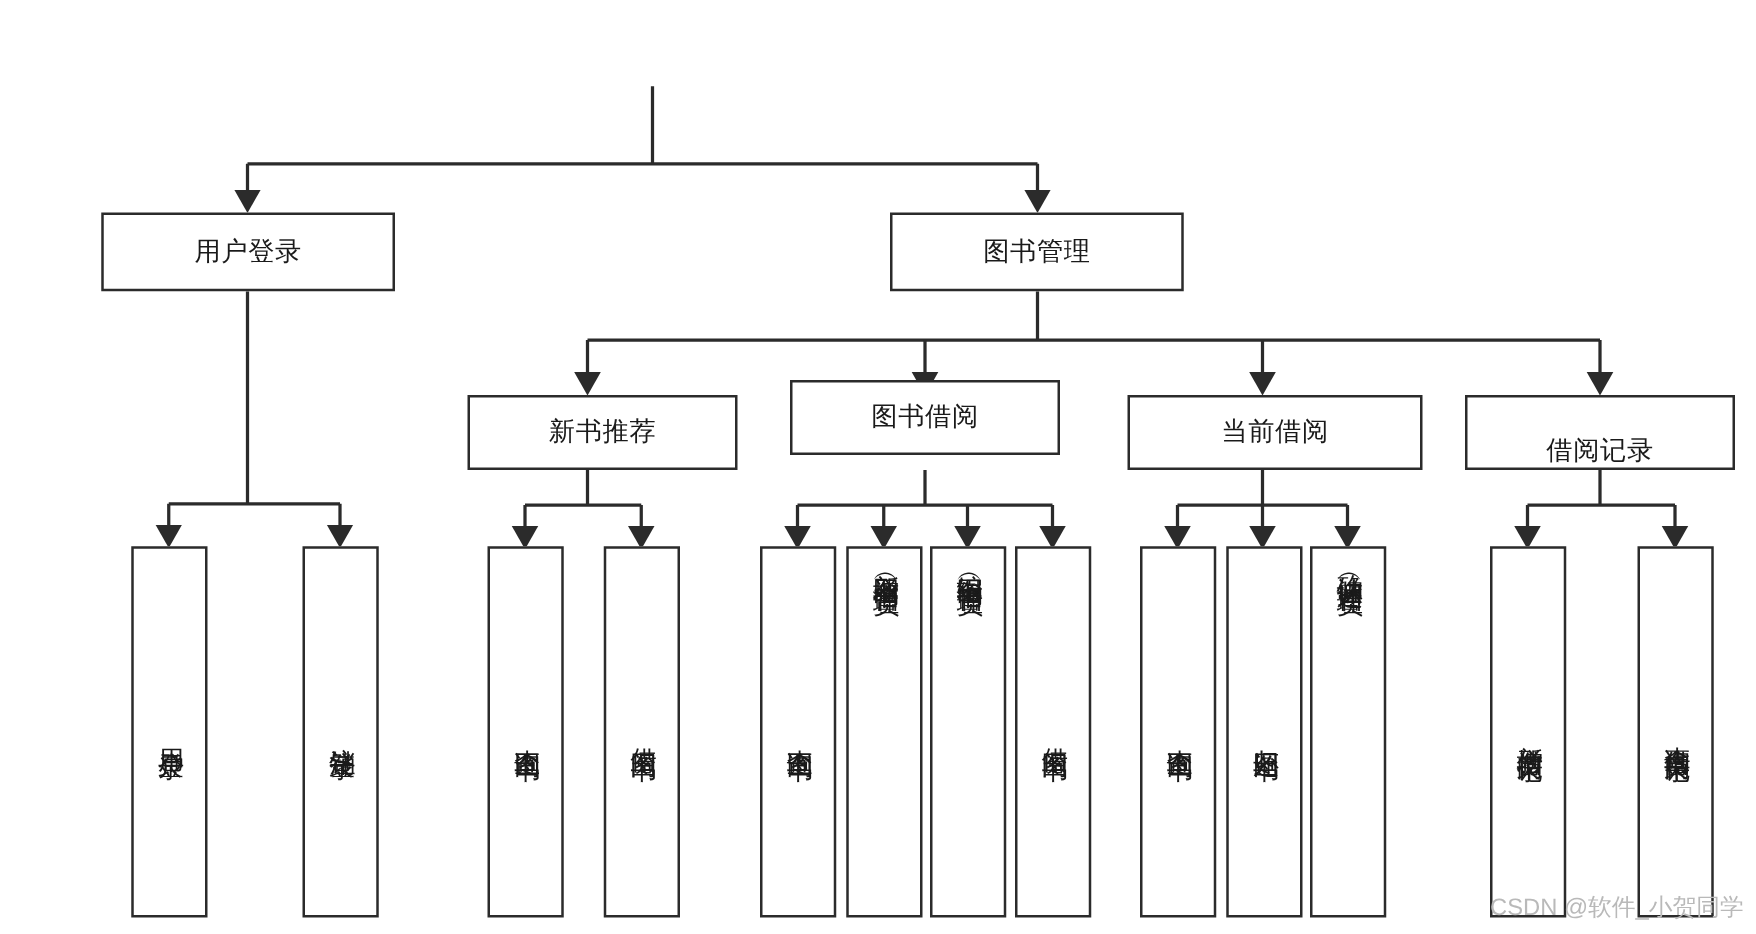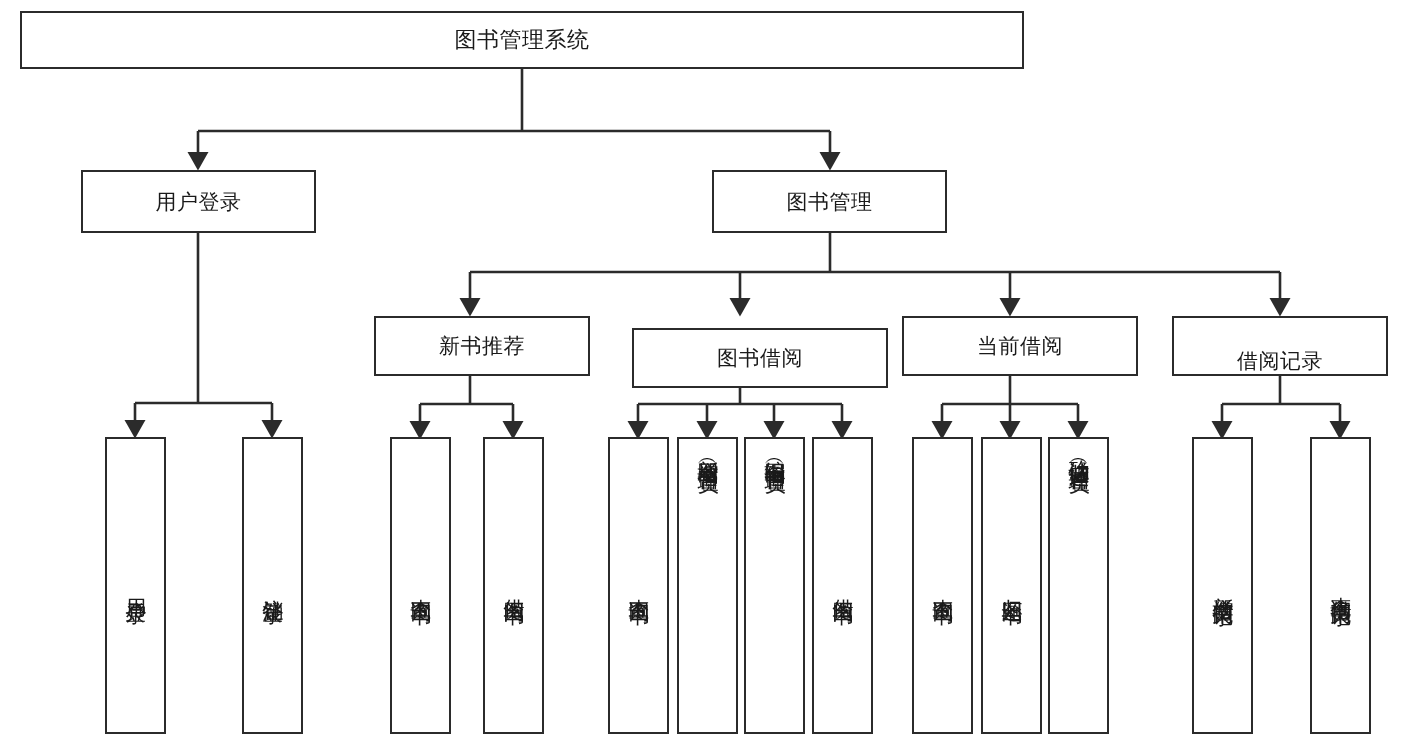--- a/index.html
+++ b/index.html
@@ -125,35 +125,32 @@
       <path d="M1010,404 L1010,429" marker-end="url(#arrowhead)"></path>
       <path d="M1078,404 L1078,429" marker-end="url(#arrowhead)"></path>
 
       <path d="M1280,376 L1280,404"></path>
       <path d="M1222,404 L1340,404"></path>
       <path d="M1222,404 L1222,429" marker-end="url(#arrowhead)"></path>
       <path d="M1340,404 L1340,429" marker-end="url(#arrowhead)"></path>
     </g>
   </svg>
 
-  <div class="node horiz root" style="left:20px; top:11px; width:1004px; height:58px;">
-    <span class="label">图书管理系统</span>
-  </div>
 
   <div class="node horiz" style="left:81px; top:170px; width:235px; height:63px;">
     <span class="label">用户登录</span>
   </div>
   <div class="node horiz" style="left:712px; top:170px; width:235px; height:63px;">
     <span class="label">图书管理</span>
   </div>
 
   <div class="node horiz" style="left:362px; top:316px; width:216px; height:60px;margin-left:12px;">
     <span class="label">新书推荐</span>
   </div>
-  <div class="node horiz" style="left:632px; top:328px; width:256px; height:60px;">
+  <div class="node horiz" style="left:632px; top:304px; width:216px; height:60px;">
     <span class="label">图书借阅</span>
   </div>
   <div class="node horiz" style="left:902px; top:316px; width:236px; height:60px;">
     <span class="label">当前借阅</span>
   </div>
   <div class="node horiz" style="left:1172px; top:316px; width:216px; height:60px;align-items:flex-end;">
     <span class="label">借阅记录</span>
   </div>
 
   <div class="node vert" style="left:105px; top:437px; width:61px; height:297px;">
@@ -193,14 +190,15 @@
     <span class="label">确认归还（管理员）</span>
   </div>
 
   <div class="node vert" style="left:1192px; top:437px; width:61px; height:297px;">
     <span class="label">新增借阅记录</span>
   </div>
   <div class="node vert" style="left:1310px; top:437px; width:61px; height:297px;">
     <span class="label">查询借阅记录</span>
   </div>
 
+  <div class="watermark" style="left:1192px; top:713px;">CSDN @软件_小贺同学</div>
 
 </div>
 
 </body></html>

